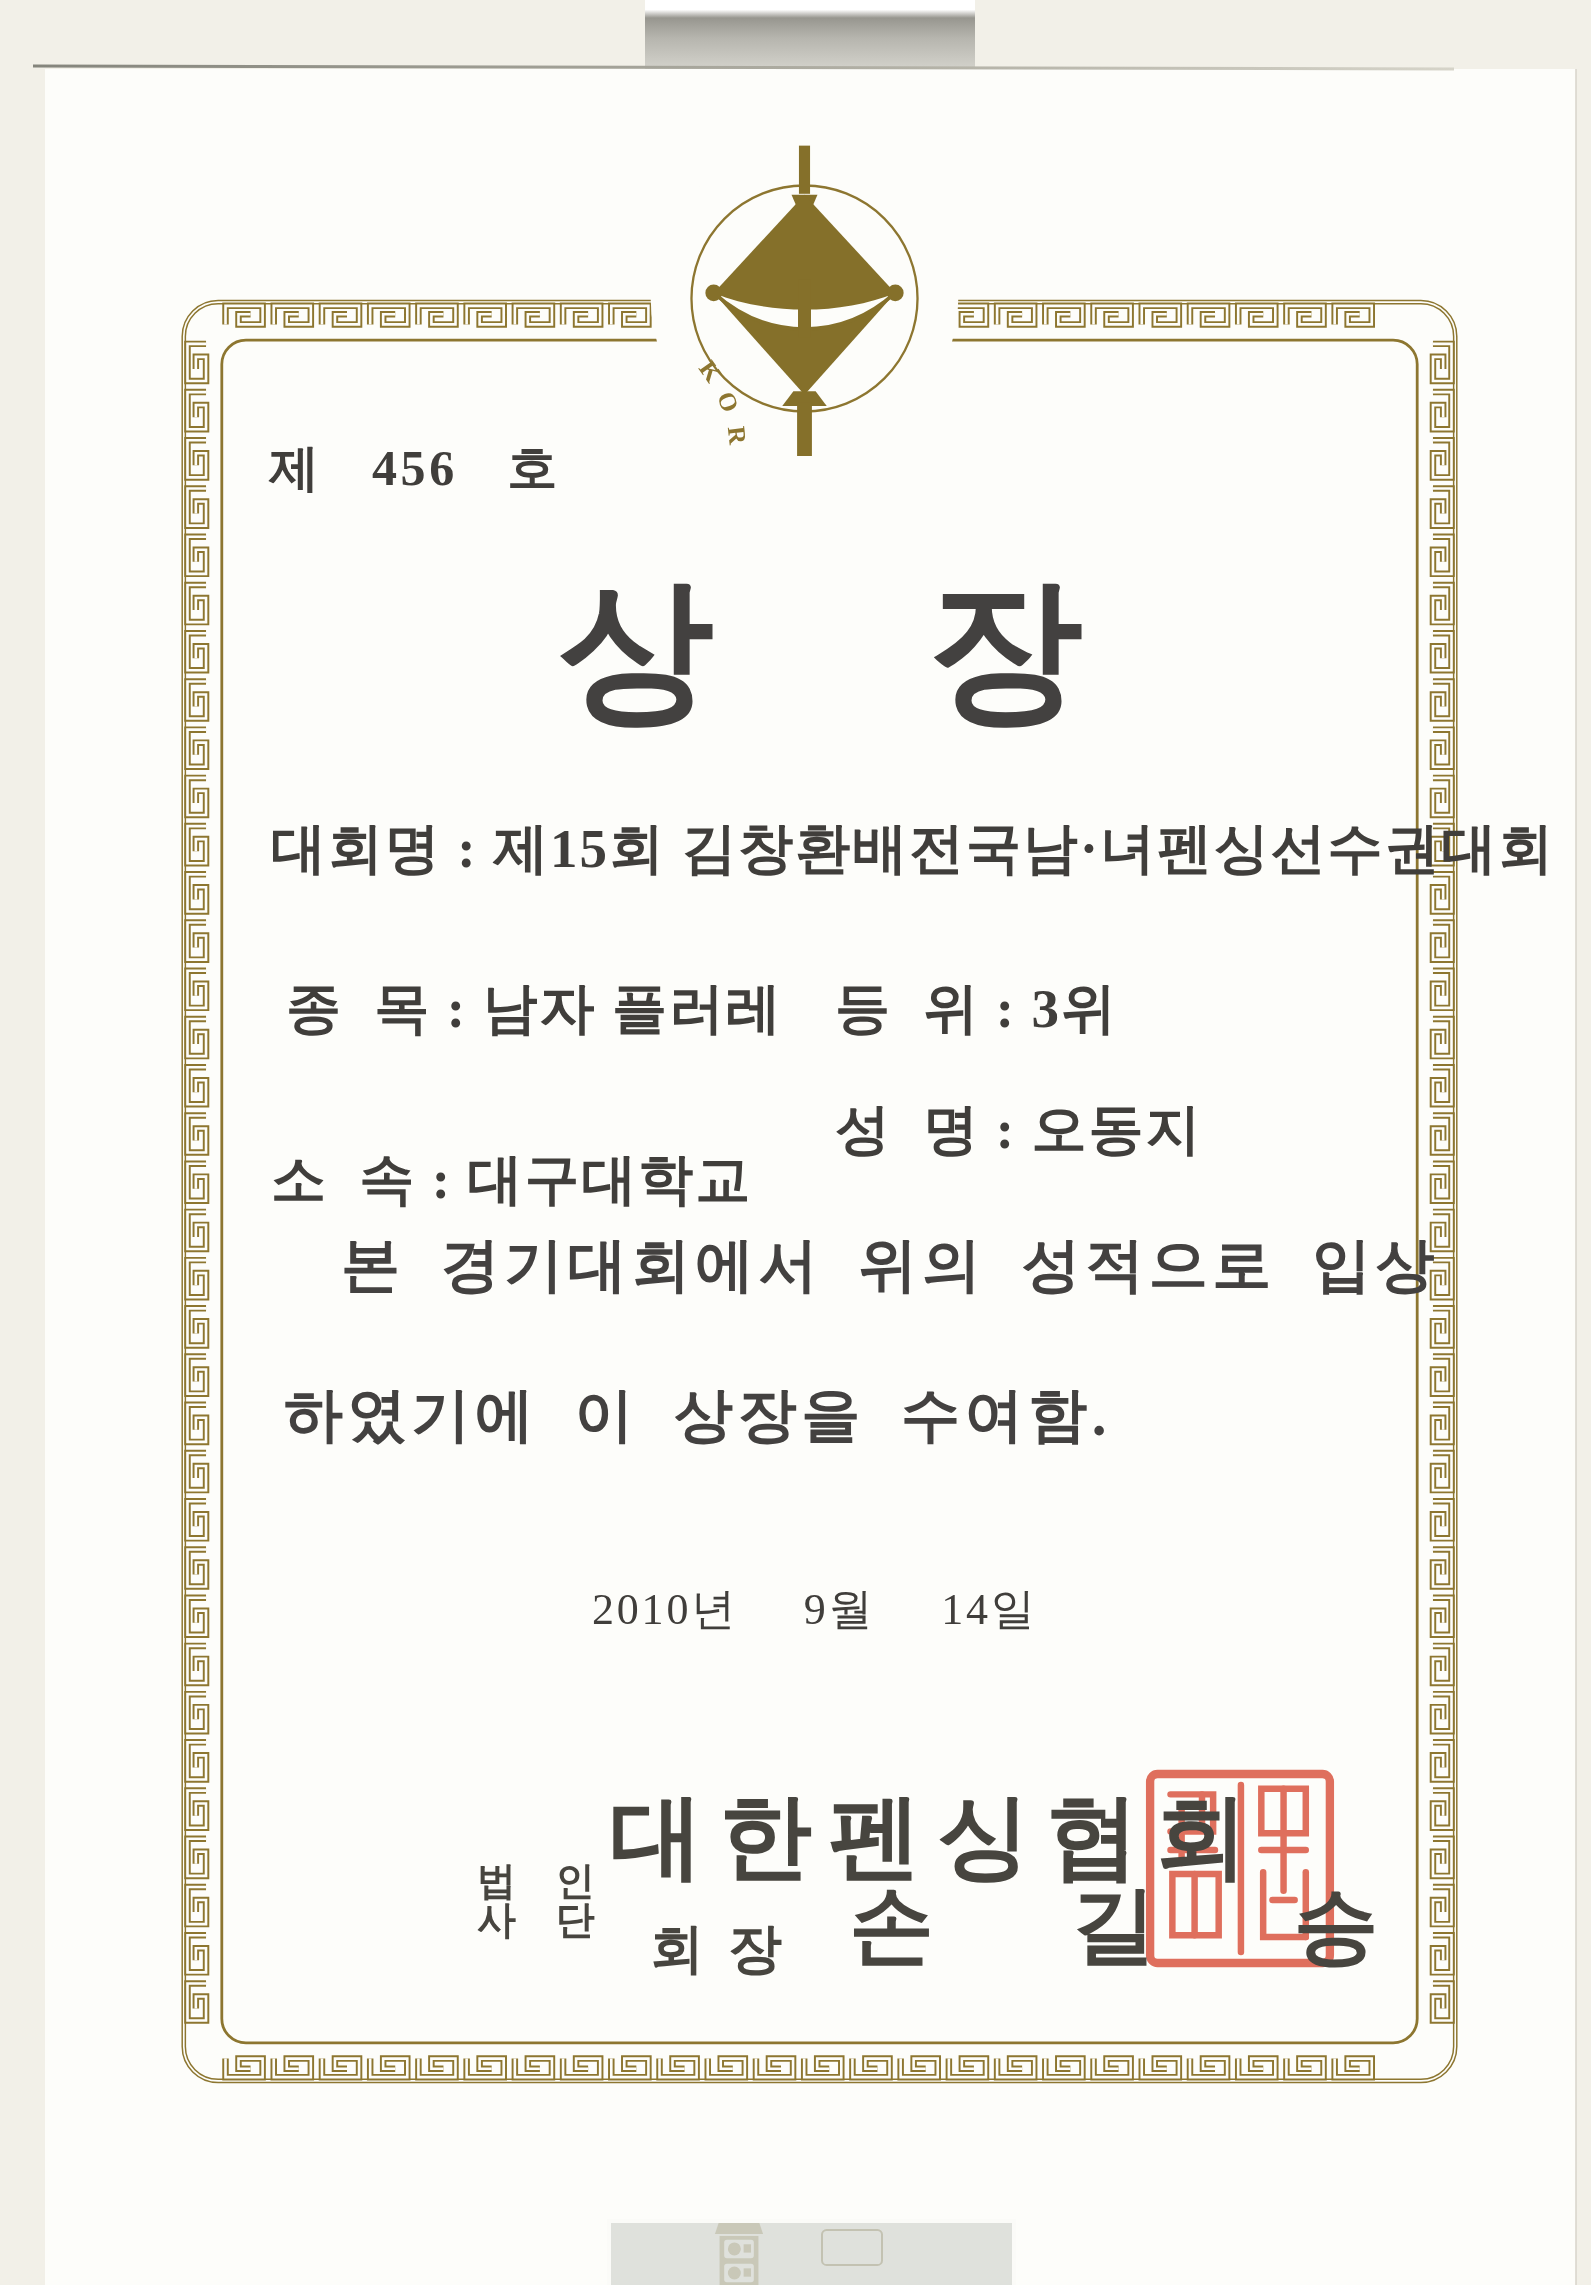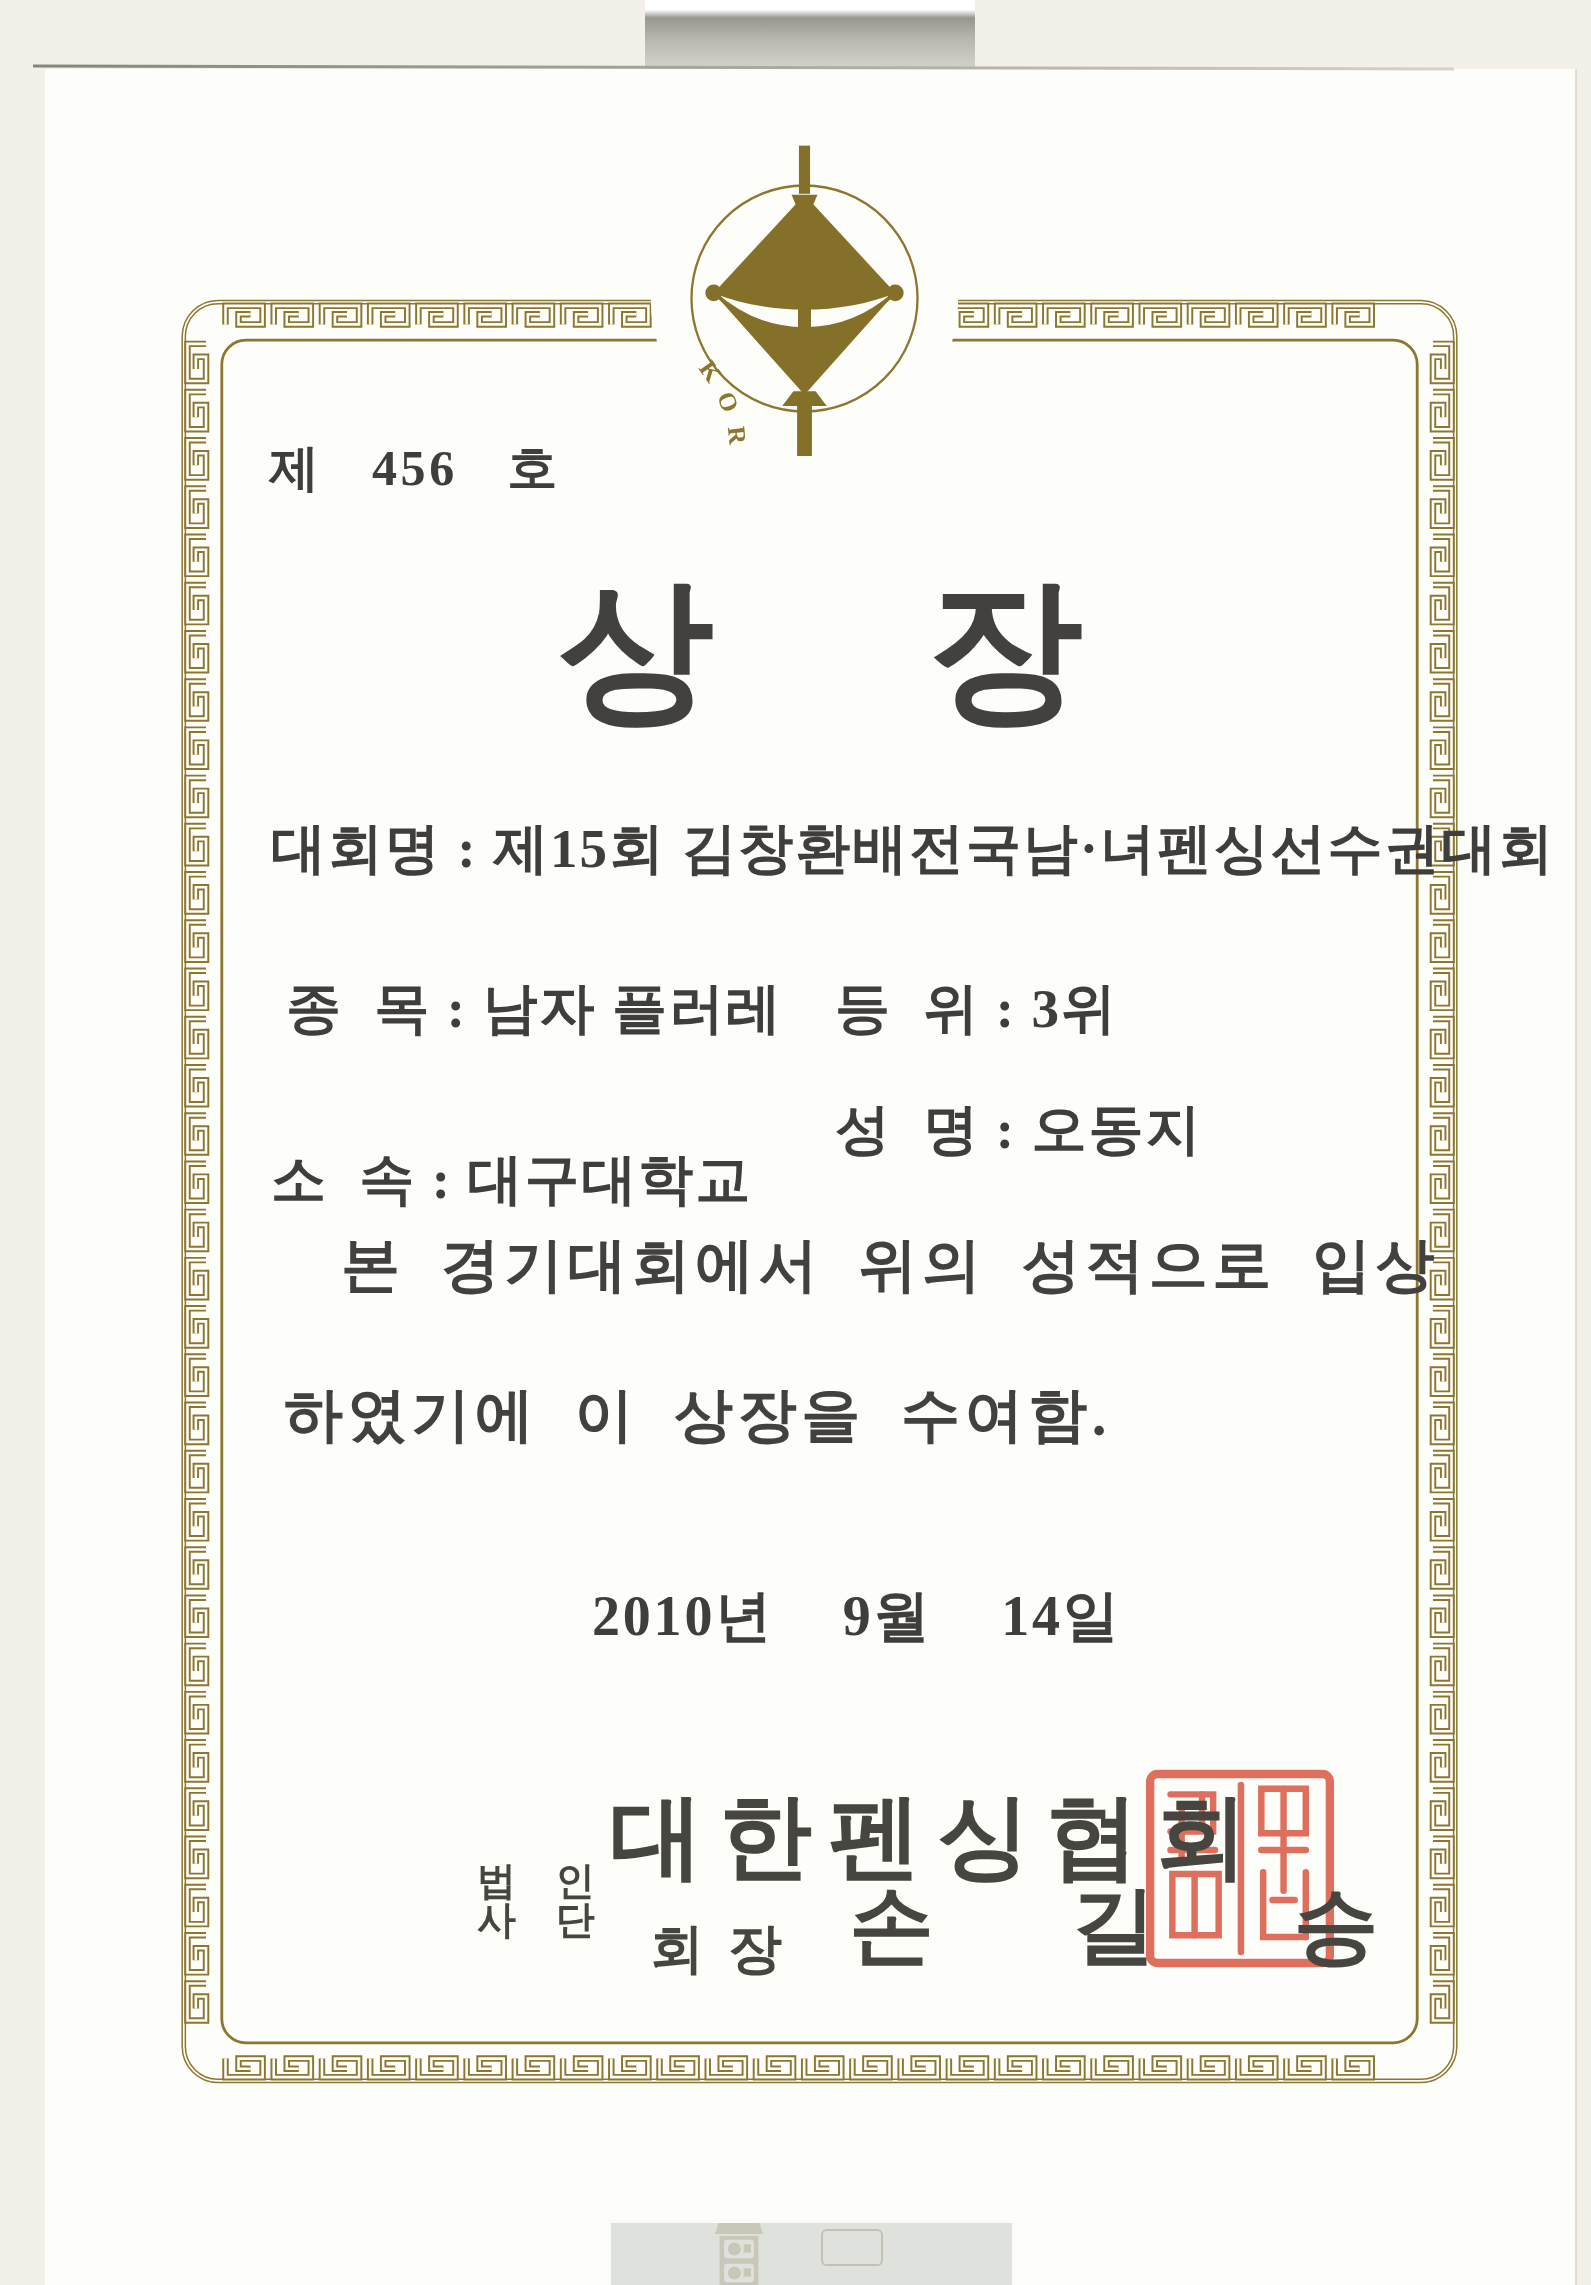--- a/index.html
+++ b/index.html
@@ -18,21 +18,21 @@
   .title{left:558px;top:573px;font-size:156px;font-weight:700;letter-spacing:213px;color:#434140;text-align:center;}
   .f-line{font-size:55px;font-weight:700;letter-spacing:1.9px;}
   .event-line{left:271px;top:821px;}
   .cat-line{left:286px;top:981px;}
   .rank-line{left:835px;top:981px;}
   .aff-line{left:271px;top:1152px;}
   .name-line{left:835px;top:1102px;}
   .body-line{font-size:59px;font-weight:700;letter-spacing:4.6px;word-spacing:16.7px;color:#434140;}
   .body1{left:341px;top:1236px;}
   .body2{left:284px;top:1386px;}
-  .date-line{left:592px;top:1588px;font-size:56px;font-weight:700;word-spacing:52px;letter-spacing:2.8px;}
+  .date-line{left:592px;top:1588px;font-size:44px;font-weight:400;word-spacing:52px;letter-spacing:2.8px;}
   .org-type{left:477px;font-size:39px;font-weight:700;letter-spacing:15px;color:#47453f;}
   .org-type1{top:1900px;text-align:right;}
   .org-type2{top:1861px;}
   .org-name{left:610px;top:1790px;font-size:93px;font-weight:700;letter-spacing:16px;color:#47453f;z-index:3;}
   .pres-label{left:623px;top:1922px;font-size:54px;font-weight:700;letter-spacing:24px;color:#47453f;margin-left:27px;}
   .pres-name{left:849px;top:1883px;font-size:85px;font-weight:700;letter-spacing:58px;color:#47453f;z-index:3;}
   .seal{position:absolute;left:1139px;top:1761px;width:202px;height:215px;z-index:2;}
   .gray-box{position:absolute;left:607px;top:2219px;width:401px;height:67px;background:#dfe1dc;
          border-top:4.6px solid #fbfbf8;border-left:4.6px solid #fbfbf8;border-right:4.6px solid #fbfbf8;}
   .film-icon{position:absolute;left:100px;top:0;width:56px;height:62px;}

